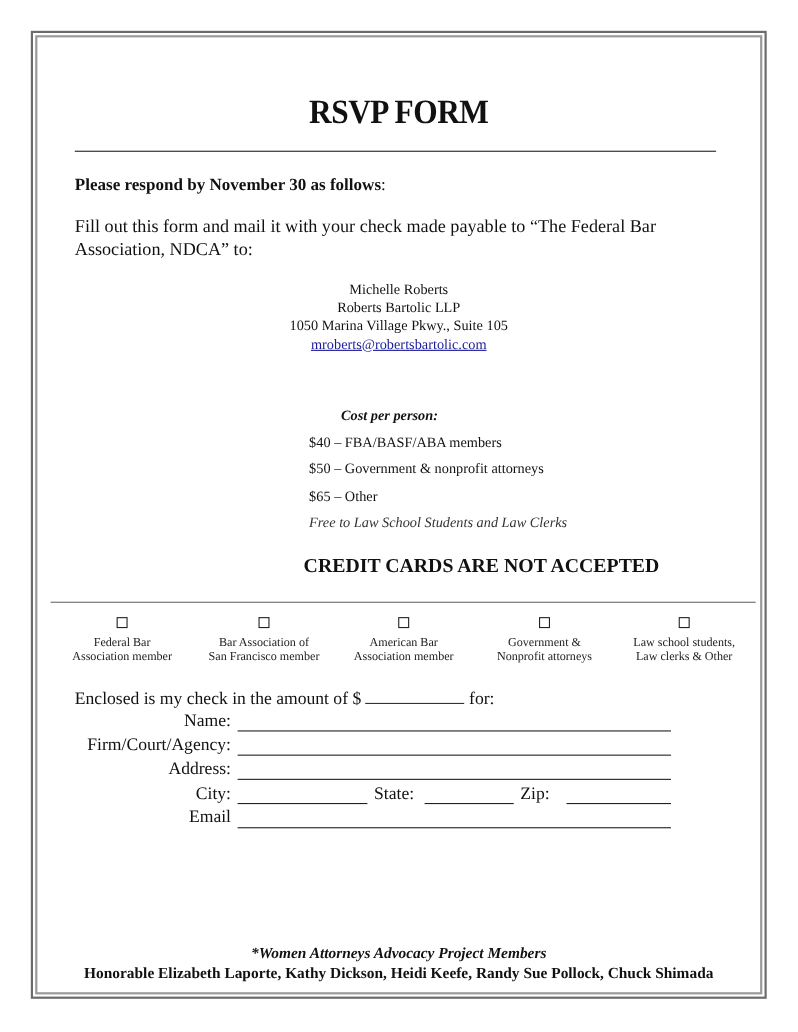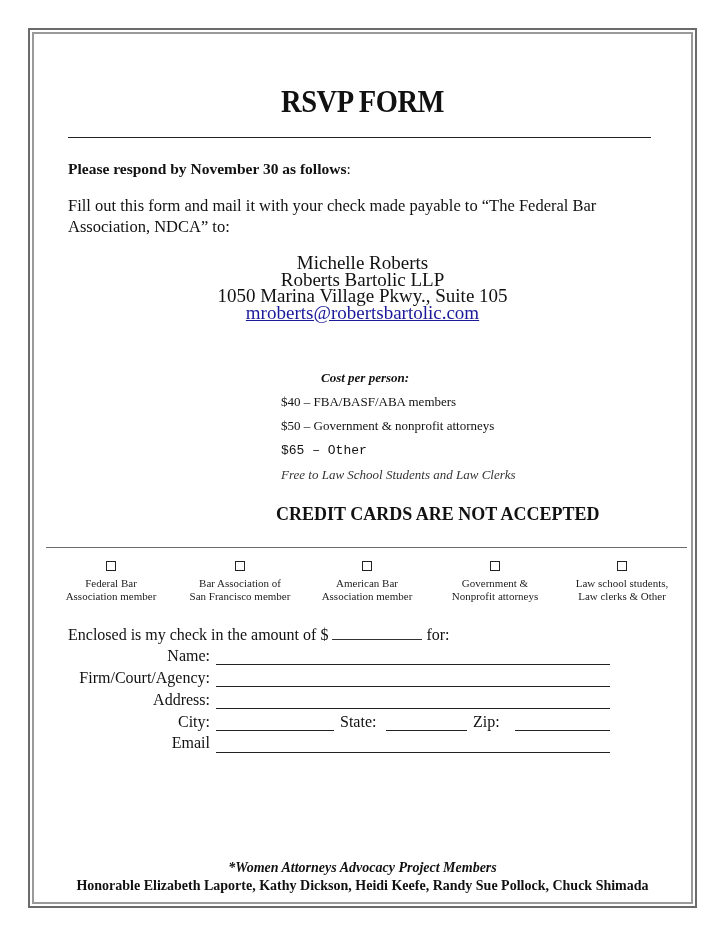--- a/index.html
+++ b/index.html
@@ -18,23 +18,23 @@
   .abs { position: absolute; }
   .title {
     left: 0; width: 725px; top: 84px; text-align: center;
     font-weight: bold; font-size: 31px; letter-spacing: -0.5px;
     transform: scaleX(0.92); transform-origin: center;
   }
   .rule-title { left: 68px; width: 583px; top: 137px; height: 0; border-top: 1.5px solid #222; }
   .respond { left: 68px; top: 160px; font-size: 15.5px; }
   .respond b { font-weight: bold; }
   .instructions { left: 68px; top: 195px; width: 560px; font-size: 16.5px; line-height: 21px; }
-  .address-block { left: 0; width: 725px; top: 255px; text-align: center; font-size: 19px; line-height: 16.5px; }
+  .address-block { left: 0; width: 725px; top: 255px; text-align: center; font-size: 13px; line-height: 16.5px; }
   .address-block .email { color: #1a1a9a; text-decoration: underline; }
-  .cost-head { left: 321px; top: 370px; font-size: 13px; font-weight: bold; font-style: italic; }
+  .cost-head { left: 310px; top: 370px; font-size: 13px; font-weight: bold; font-style: italic; }
   .cost-item { left: 281px; font-size: 13px; }
   .free-note { left: 281px; top: 467px; font-size: 13px; font-style: italic; color: #333; text-align: right; }
   .no-cards { left: 276px; top: 504px; font-size: 18px; font-weight: bold; }
   .rule-sep { left: 46px; width: 641px; top: 547px; height: 0; border-top: 1.5px solid #6b6b6b; }
   .opt { top: 561px; width: 130px; text-align: center; font-size: 11px; line-height: 13.5px; color: #222; }
   .opt .box {
     display: inline-block; width: 8px; height: 8px; border: 1px solid #222; margin-bottom: 2px;
     cursor: pointer;
   }
   .check-line { left: 68px; top: 625px; font-size: 16px; }
@@ -62,21 +62,21 @@
 <div class="abs address-block">
   <div>Michelle Roberts</div>
   <div>Roberts Bartolic LLP</div>
   <div>1050 Marina Village Pkwy., Suite 105</div>
   <div><span class="email">mroberts@robertsbartolic.com</span></div>
 </div>
 
 <div class="abs cost-head">Cost per person:</div>
 <div class="abs cost-item" style="top:394px;">$40 – FBA/BASF/ABA members</div>
 <div class="abs cost-item" style="top:418px;">$50 – Government &amp; nonprofit attorneys</div>
-<div class="abs cost-item" style="top:443px;font-family:Liberation Mono, monospace;">$65 – Other</div>
+<div class="abs cost-item" style="top:443px;">$65 – Other</div>
 <div class="abs free-note">Free to Law School Students and Law Clerks</div>
 <div class="abs no-cards">CREDIT CARDS ARE NOT ACCEPTED</div>
 
 <div class="abs rule-sep"></div>
 
 <div class="abs opt" style="left:46px;">
   <span class="box"></span>
   <div>Federal Bar</div>
   <div>Association member</div>
 </div>

